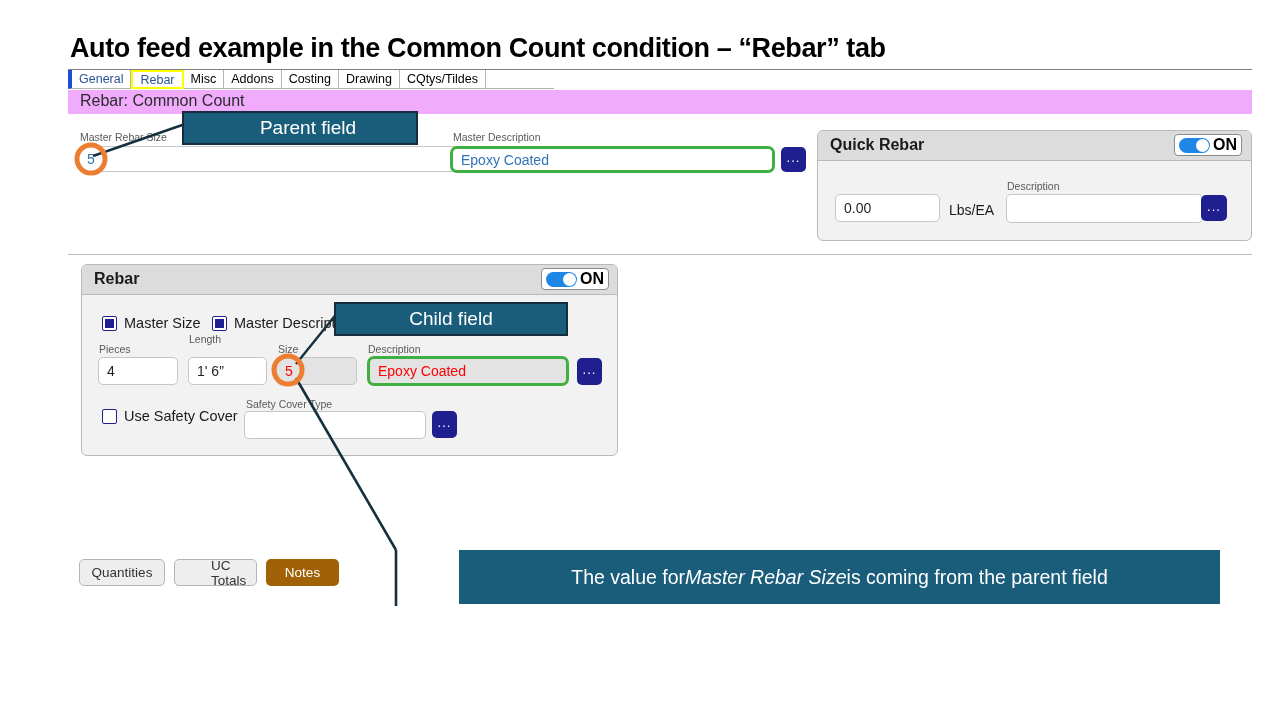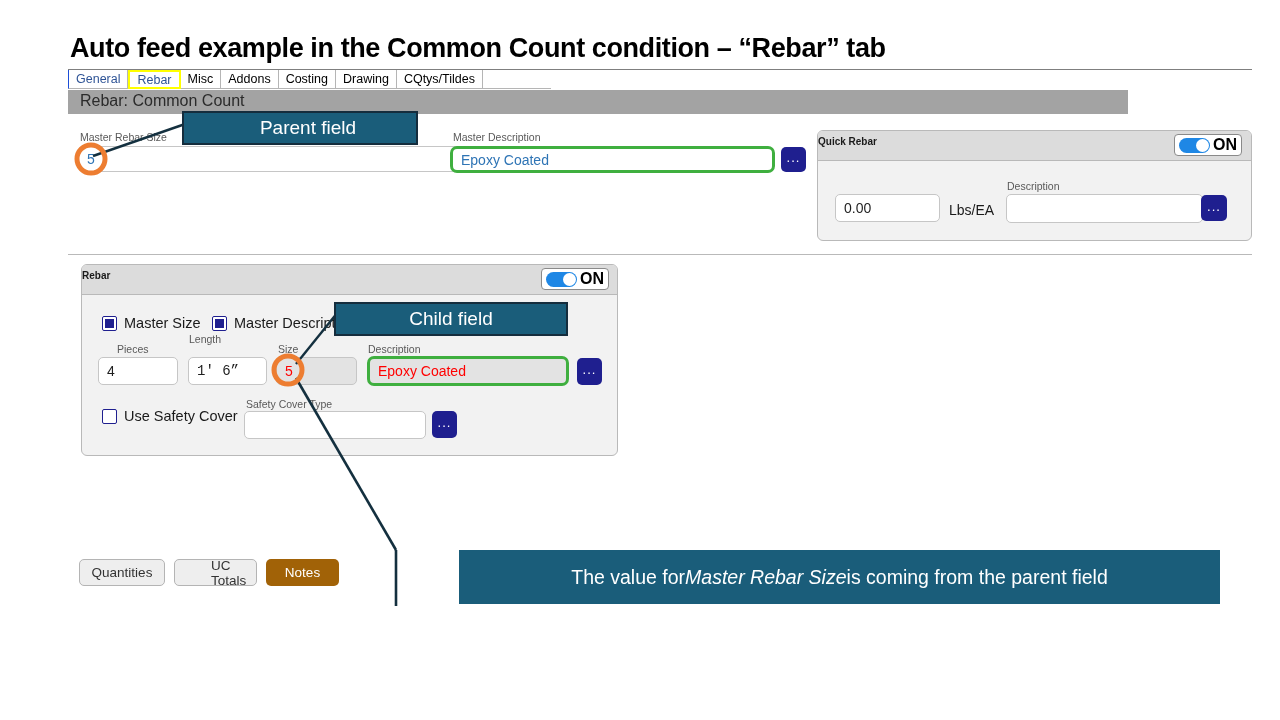--- a/index.html
+++ b/index.html
@@ -52,41 +52,41 @@
     justify-content: center;
     padding: 0 7px;
     font-size: 12.5px;
     color: #2f5496;
     border-right: 1px solid #b5b5b5;
     border-bottom: 1px solid #b5b5b5;
     box-sizing: border-box;
     background: #ffffff;
     white-space: nowrap;
   }
-  .tab.first { border-left: 1px solid #1d4ed8; }
+  .tab.first { border-left: 4px solid #1d4ed8; }
   .tab.dark { color: #000000; }
   .tab.highlight {
     color: #2f5496;
     border: 2px solid #ffff00;
     border-right: 2px solid #ffff00;
   }
   #tabstrip-tail {
     width: 68px;
     border-bottom: 1px solid #b5b5b5;
     box-sizing: border-box;
   }
 
   
   #section-band {
     position: absolute;
     left: 68px;
     top: 90px;
-    width: 1060px;
+    width: 1184px;
     height: 24px;
-    background: #a3a3a3;
+    background: #f0abfc;
   }
   #section-band-label {
     position: absolute;
     left: 12px;
     top: 2px;
     font-size: 16px;
     color: #2b2b2b;
     white-space: nowrap;
   }
 
@@ -142,23 +142,23 @@
     left: 0;
     top: 0;
     right: 0;
     height: 29px;
     background: #dcdcdc;
     border-bottom: 1px solid #b9b9b9;
     border-radius: 5px 5px 0 0;
   }
   .panel-title {
     position: absolute;
-    left: 0;
+    left: 12px;
     top: 5px;
-    font-size: 10px;
+    font-size: 16px;
     font-weight: bold;
     color: #1a1a1a;
   }
   .toggle {
     position: absolute;
     box-sizing: border-box;
     height: 22px;
     background: #ffffff;
     border: 1px solid #8a8a8a;
     border-radius: 4px;
@@ -331,25 +331,25 @@
 
   <div class="cb-row" style="left:20px; top:50px;">
     <span class="cb checked"></span>
     <span class="cb-text">Master Size</span>
   </div>
   <div class="cb-row" style="left:130px; top:50px;">
     <span class="cb checked"></span>
     <span class="cb-text">Master Description</span>
   </div>
 
-  <div class="field-label" style="left:17px; top:78px;margin-left:18px;">Pieces</div>
+  <div class="field-label" style="left:17px; top:78px;">Pieces</div>
   <div class="input-box" style="left:16px; top:92px; width:80px; height:28px;">4</div>
 
   <div class="field-label" style="left:107px; top:68px;">Length</div>
-  <div class="input-box" style="left:106px; top:92px; width:79px; height:28px;font-family:Liberation Mono, monospace;">1' 6”</div>
+  <div class="input-box" style="left:106px; top:92px; width:79px; height:28px;">1' 6”</div>
 
   <div class="field-label" style="left:196px; top:78px;">Size</div>
   <div class="input-box gray" style="left:194px; top:92px; width:81px; height:28px; color:#ff0000;">5</div>
 
   <div class="field-label" style="left:286px; top:78px;">Description</div>
   <div class="input-box green gray" style="left:285px; top:91px; width:202px; height:30px; color:#ff0000;">Epoxy Coated</div>
   <div class="ellipsis-btn" style="left:495px; top:93px; width:25px; height:27px;">...</div>
 
   <div class="cb-row" style="left:20px; top:143px;">
     <span class="cb"></span>

